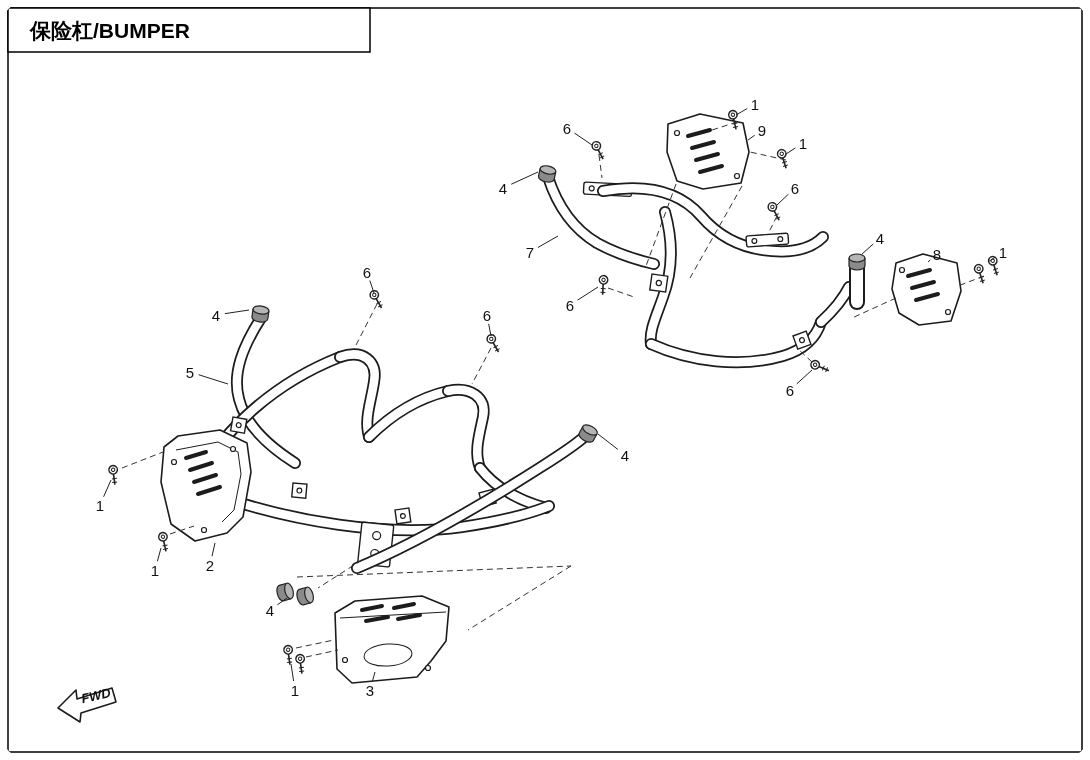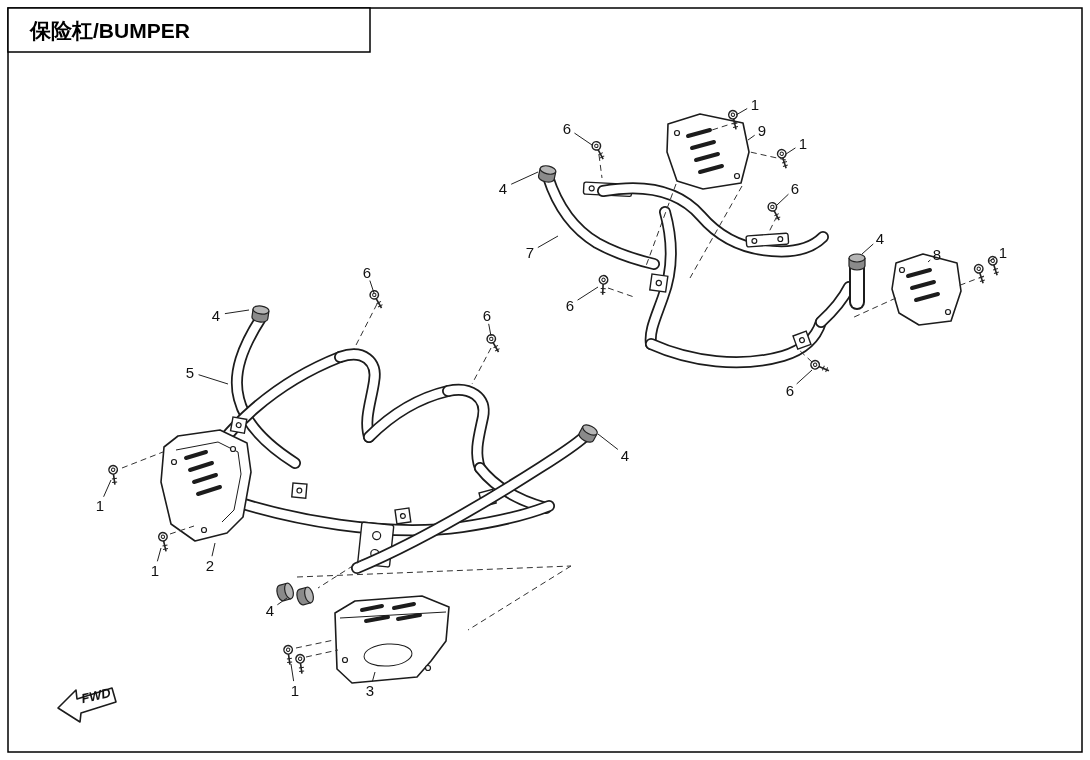--- a/index.html
+++ b/index.html
@@ -3,20 +3,21 @@
 <meta charset="utf-8">
 <style>
   html, body { margin: 0; padding: 0; background: #fff; }
   .page {
     position: relative;
     width: 1090px;
     height: 760px;
     background: #fff;
     font-family: "Liberation Sans", sans-serif;
     overflow: hidden;
+    border-radius: 30px;
   }
   svg { position: absolute; left: 0; top: 0; }
   .frame-border { fill: none; stroke: #000; stroke-width: 1.5; }
   .title-box { fill: #fff; stroke: #000; stroke-width: 1.5; }
   .title {
     font-family: "Liberation Sans", sans-serif;
     font-size: 21px;
     font-weight: bold;
     fill: #000;
   }

